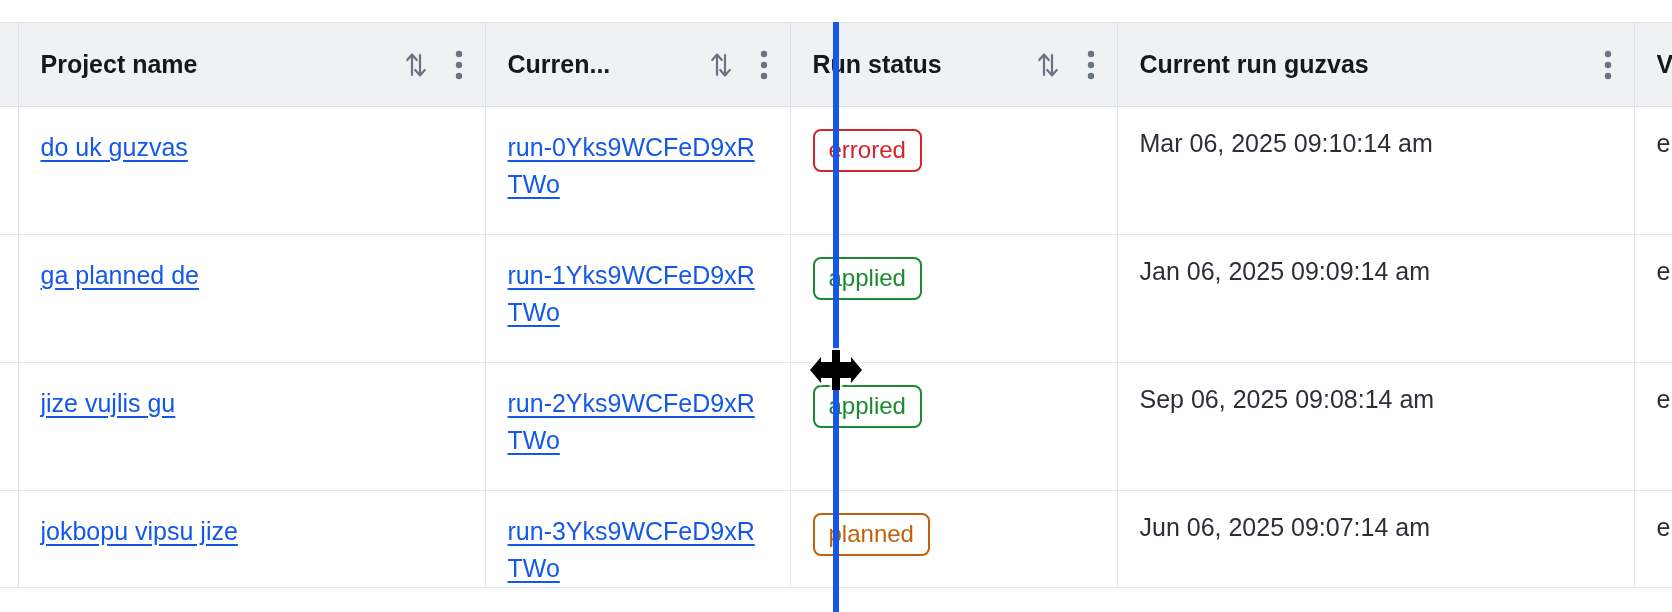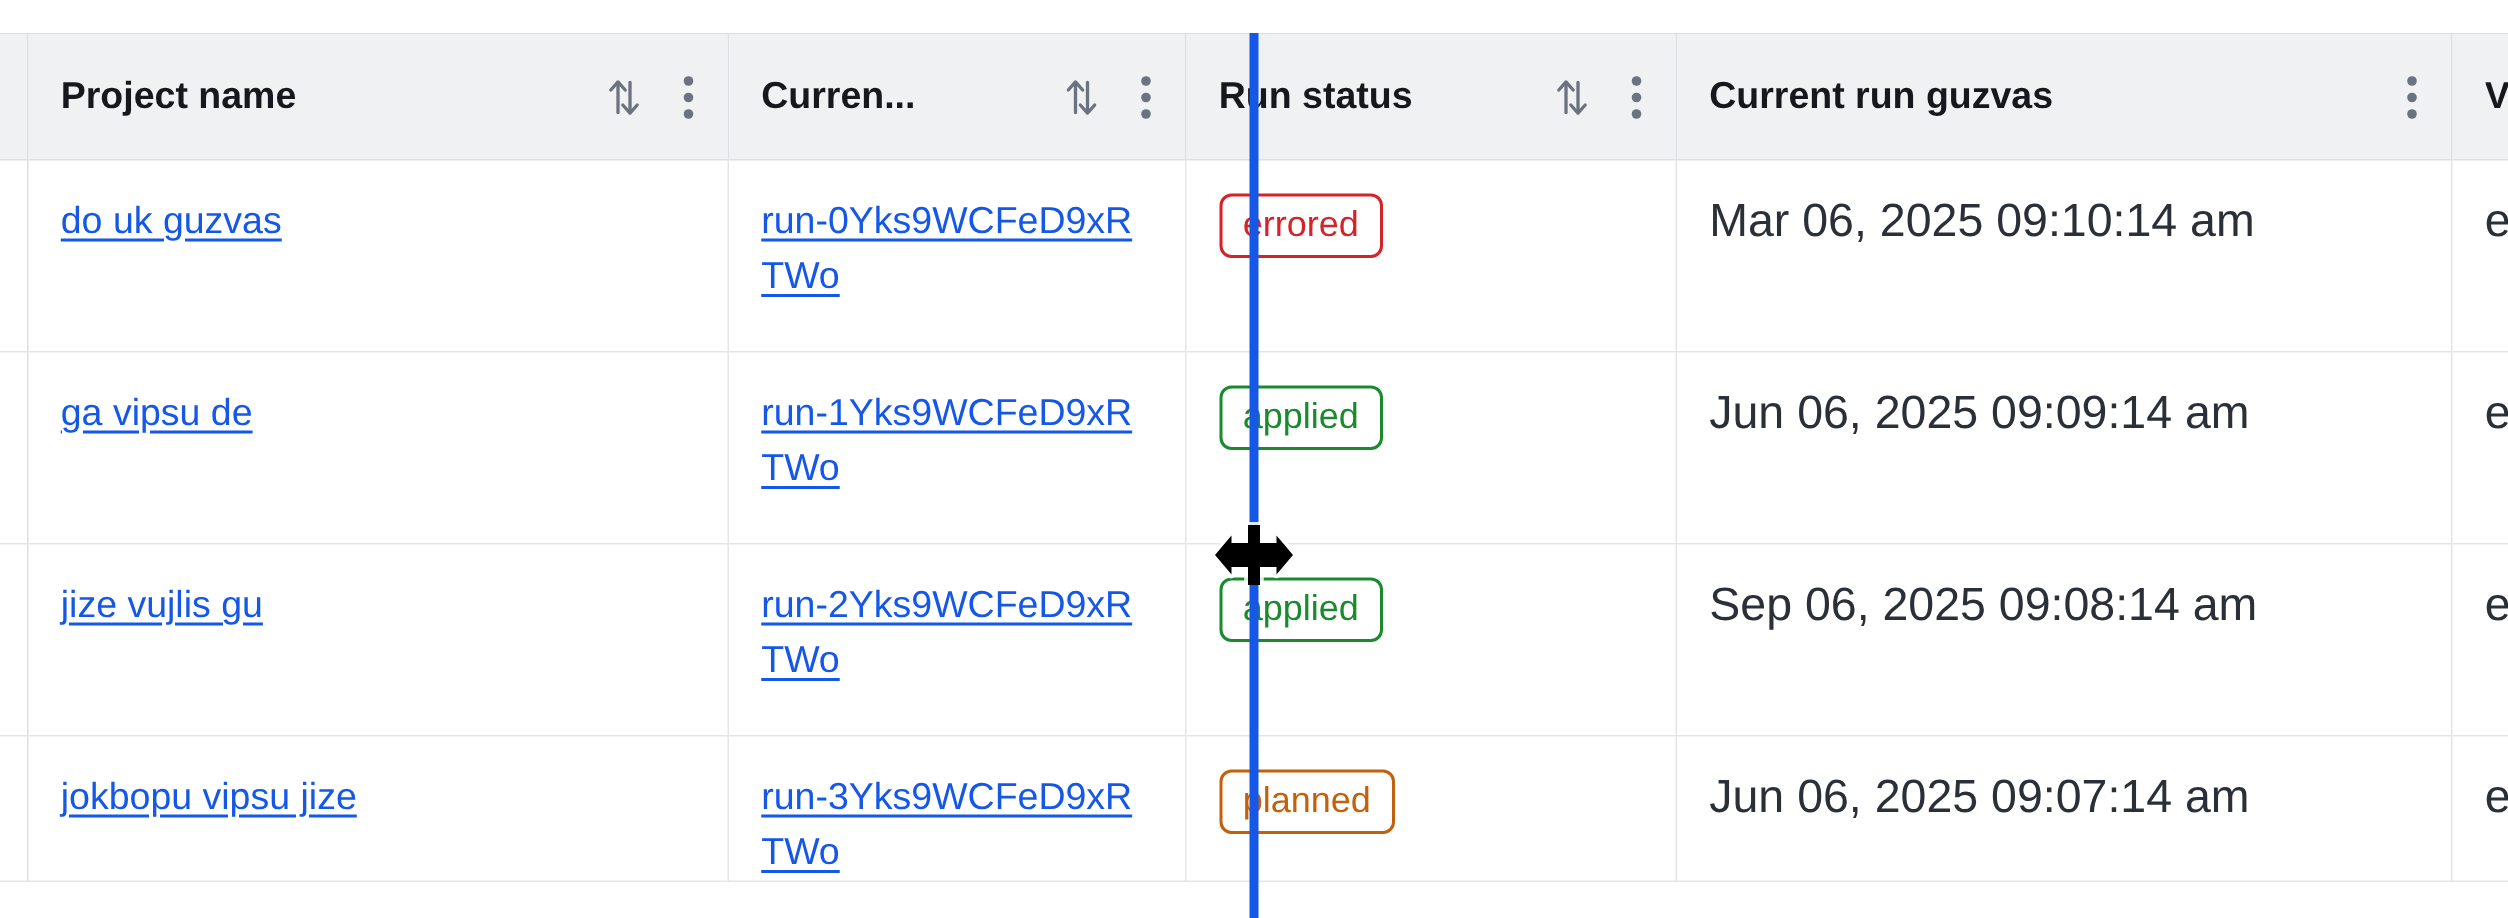--- a/index.html
+++ b/index.html
@@ -100,21 +100,21 @@
     text-decoration: underline;
     text-underline-offset: 4px;
     font-size: 25px;
     line-height: 1.48;
     word-break: break-all;
     display: inline-block;
     max-width: 100%;
   }
   a.cell-link.nowrap { word-break: normal; }
 
-  .ts { white-space: nowrap; font-size: 31px; color: #2b3038; }
+  .ts { white-space: nowrap; font-size: 25px; color: #2b3038; }
 
   .badge {
     display: inline-block;
     border: 2px solid currentColor;
     border-radius: 8px;
     padding: 6px 14px 7px;
     font-size: 24px;
     line-height: 1.1;
     background: #ffffff;
     white-space: nowrap;
@@ -294,36 +294,36 @@
           <div class="cell-pad">
             <span class="ts">e</span>
           </div>
         </td>
       </tr>
 
       <tr>
         <td class="gutter"></td>
         <td>
           <div class="cell-pad">
-            <a class="cell-link nowrap" href="#">ga vipsu de</a>
+            <a class="cell-link nowrap" href="#">ga planned de</a>
           </div>
         </td>
         <td>
           <div class="cell-pad">
             <a class="cell-link" href="#">run-1Yks9WCFeD9xRTWo</a>
           </div>
         </td>
         <td>
           <div class="cell-pad">
             <span class="badge" style="color:#1b8a2f">applied</span>
           </div>
         </td>
         <td>
           <div class="cell-pad">
-            <span class="ts">Jun 06, 2025 09:09:14 am</span>
+            <span class="ts">Jan 06, 2025 09:09:14 am</span>
           </div>
         </td>
         <td>
           <div class="cell-pad">
             <span class="ts">e</span>
           </div>
         </td>
       </tr>
 
       <tr>

